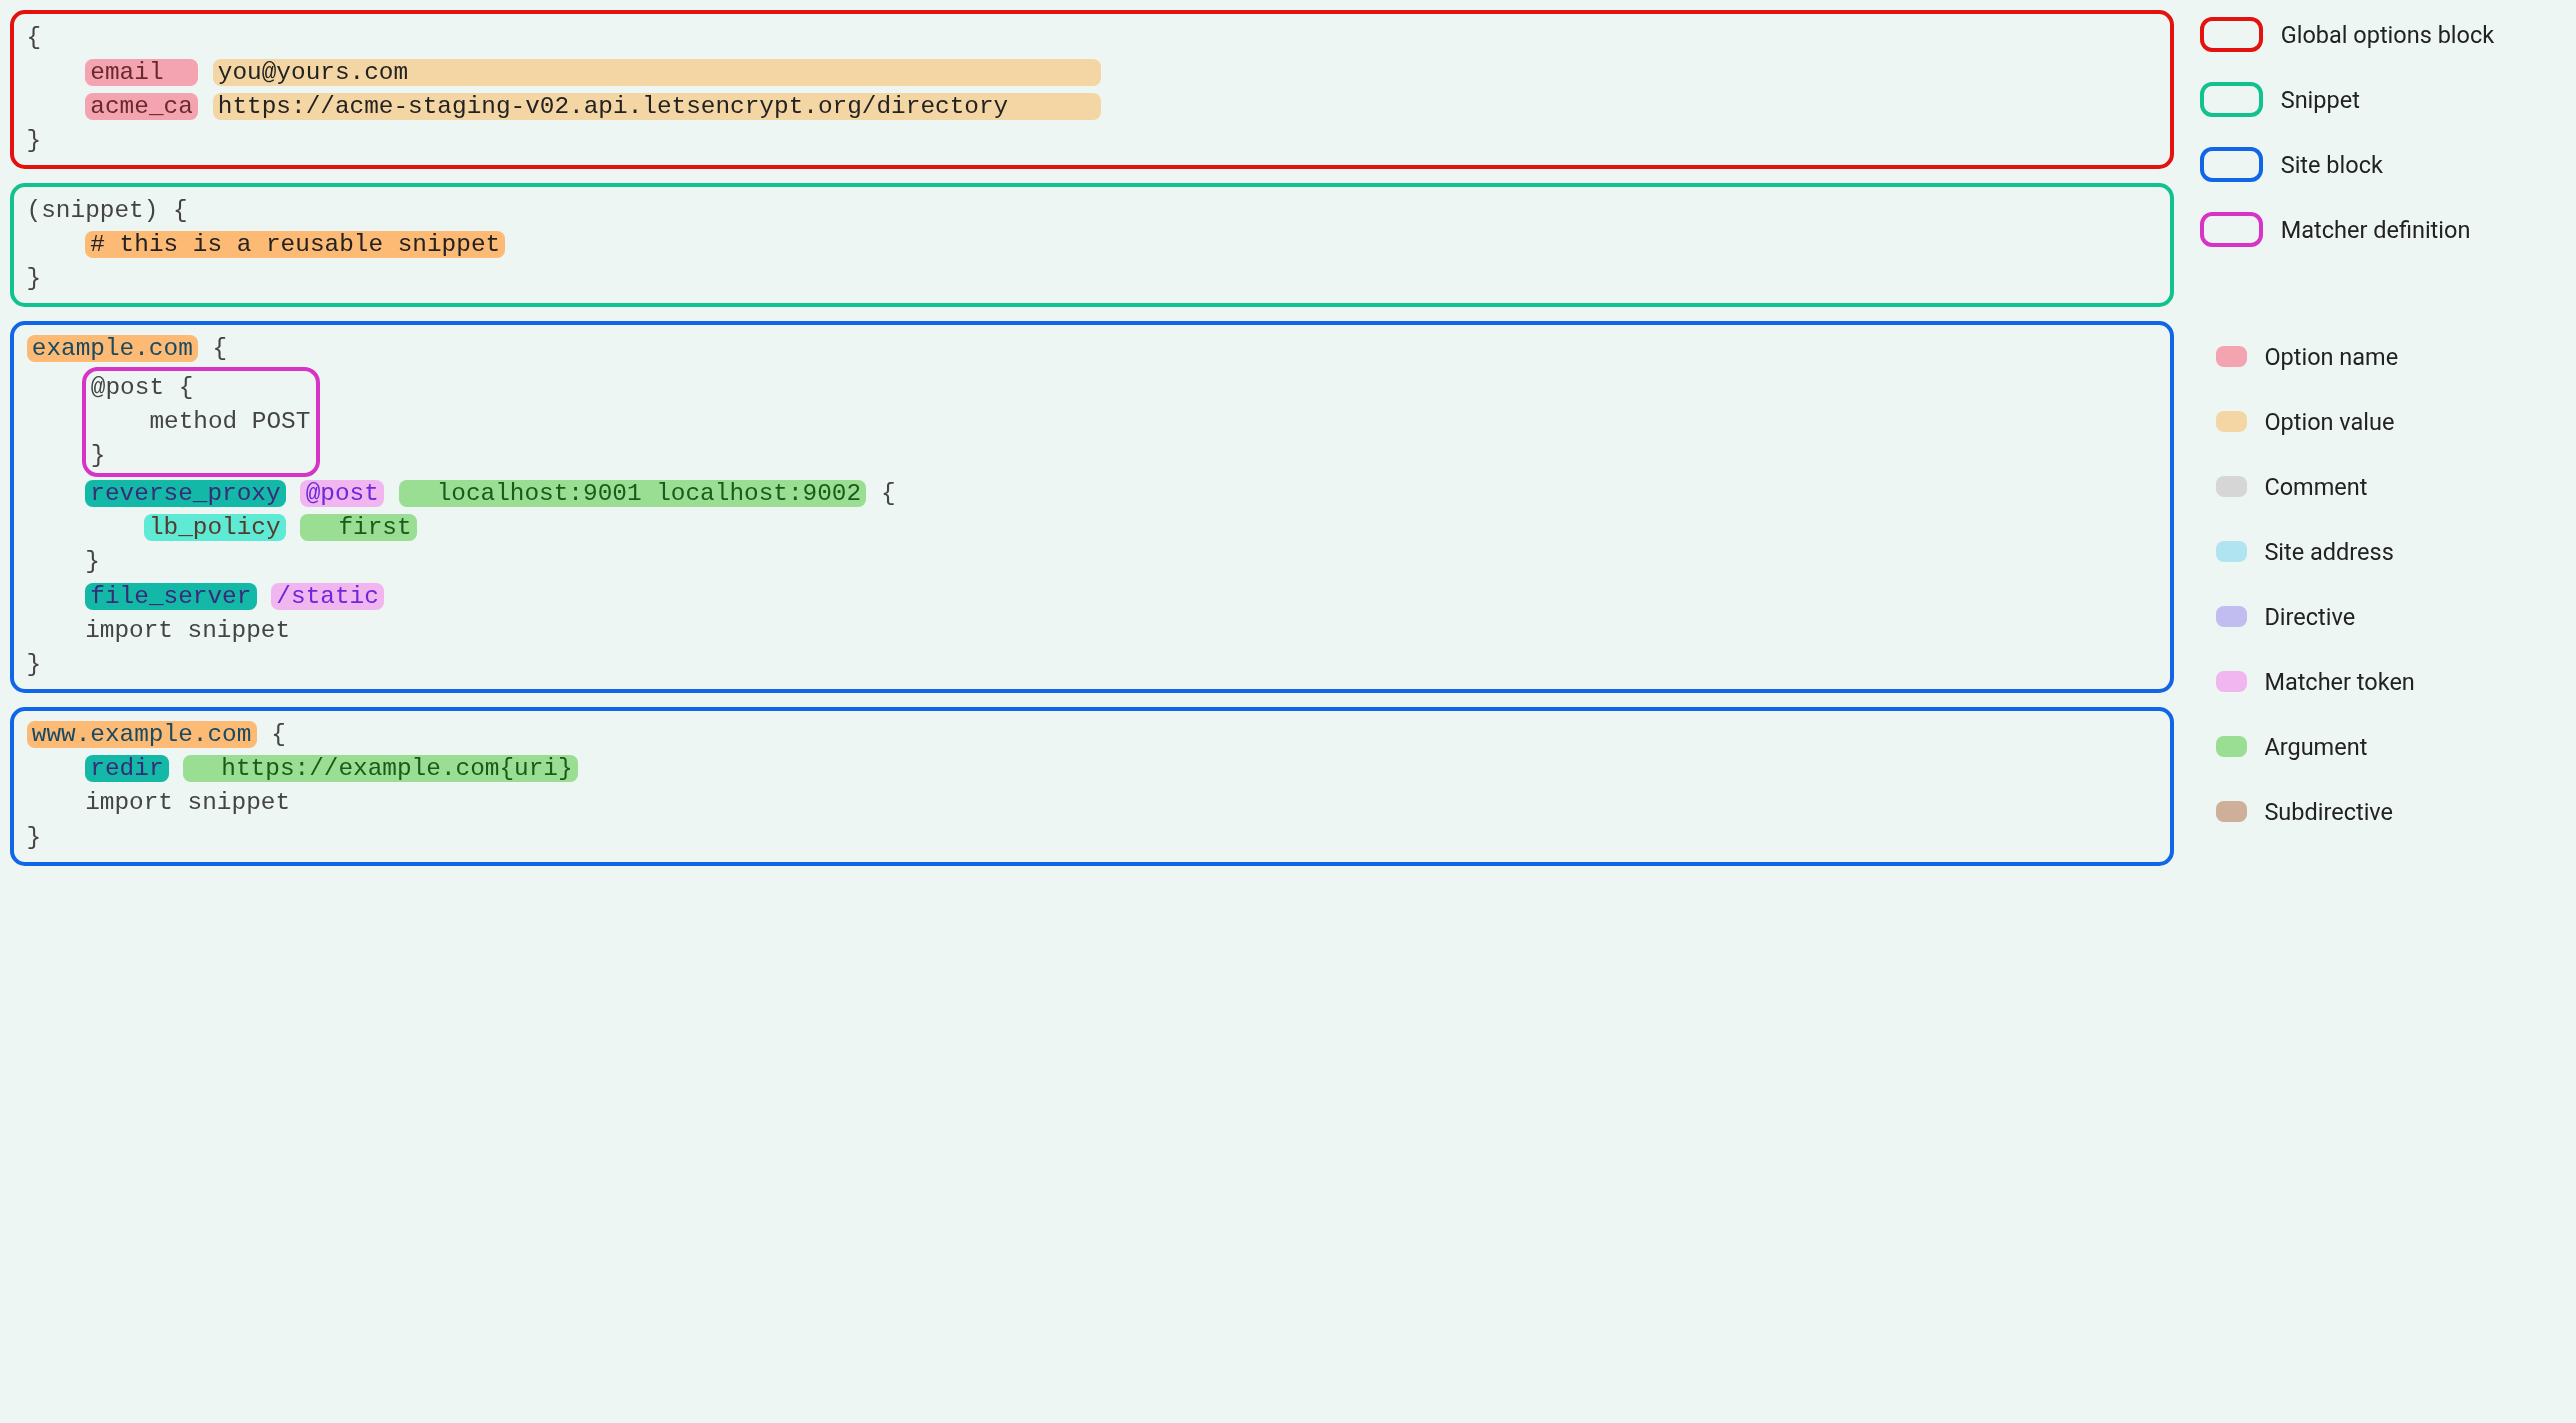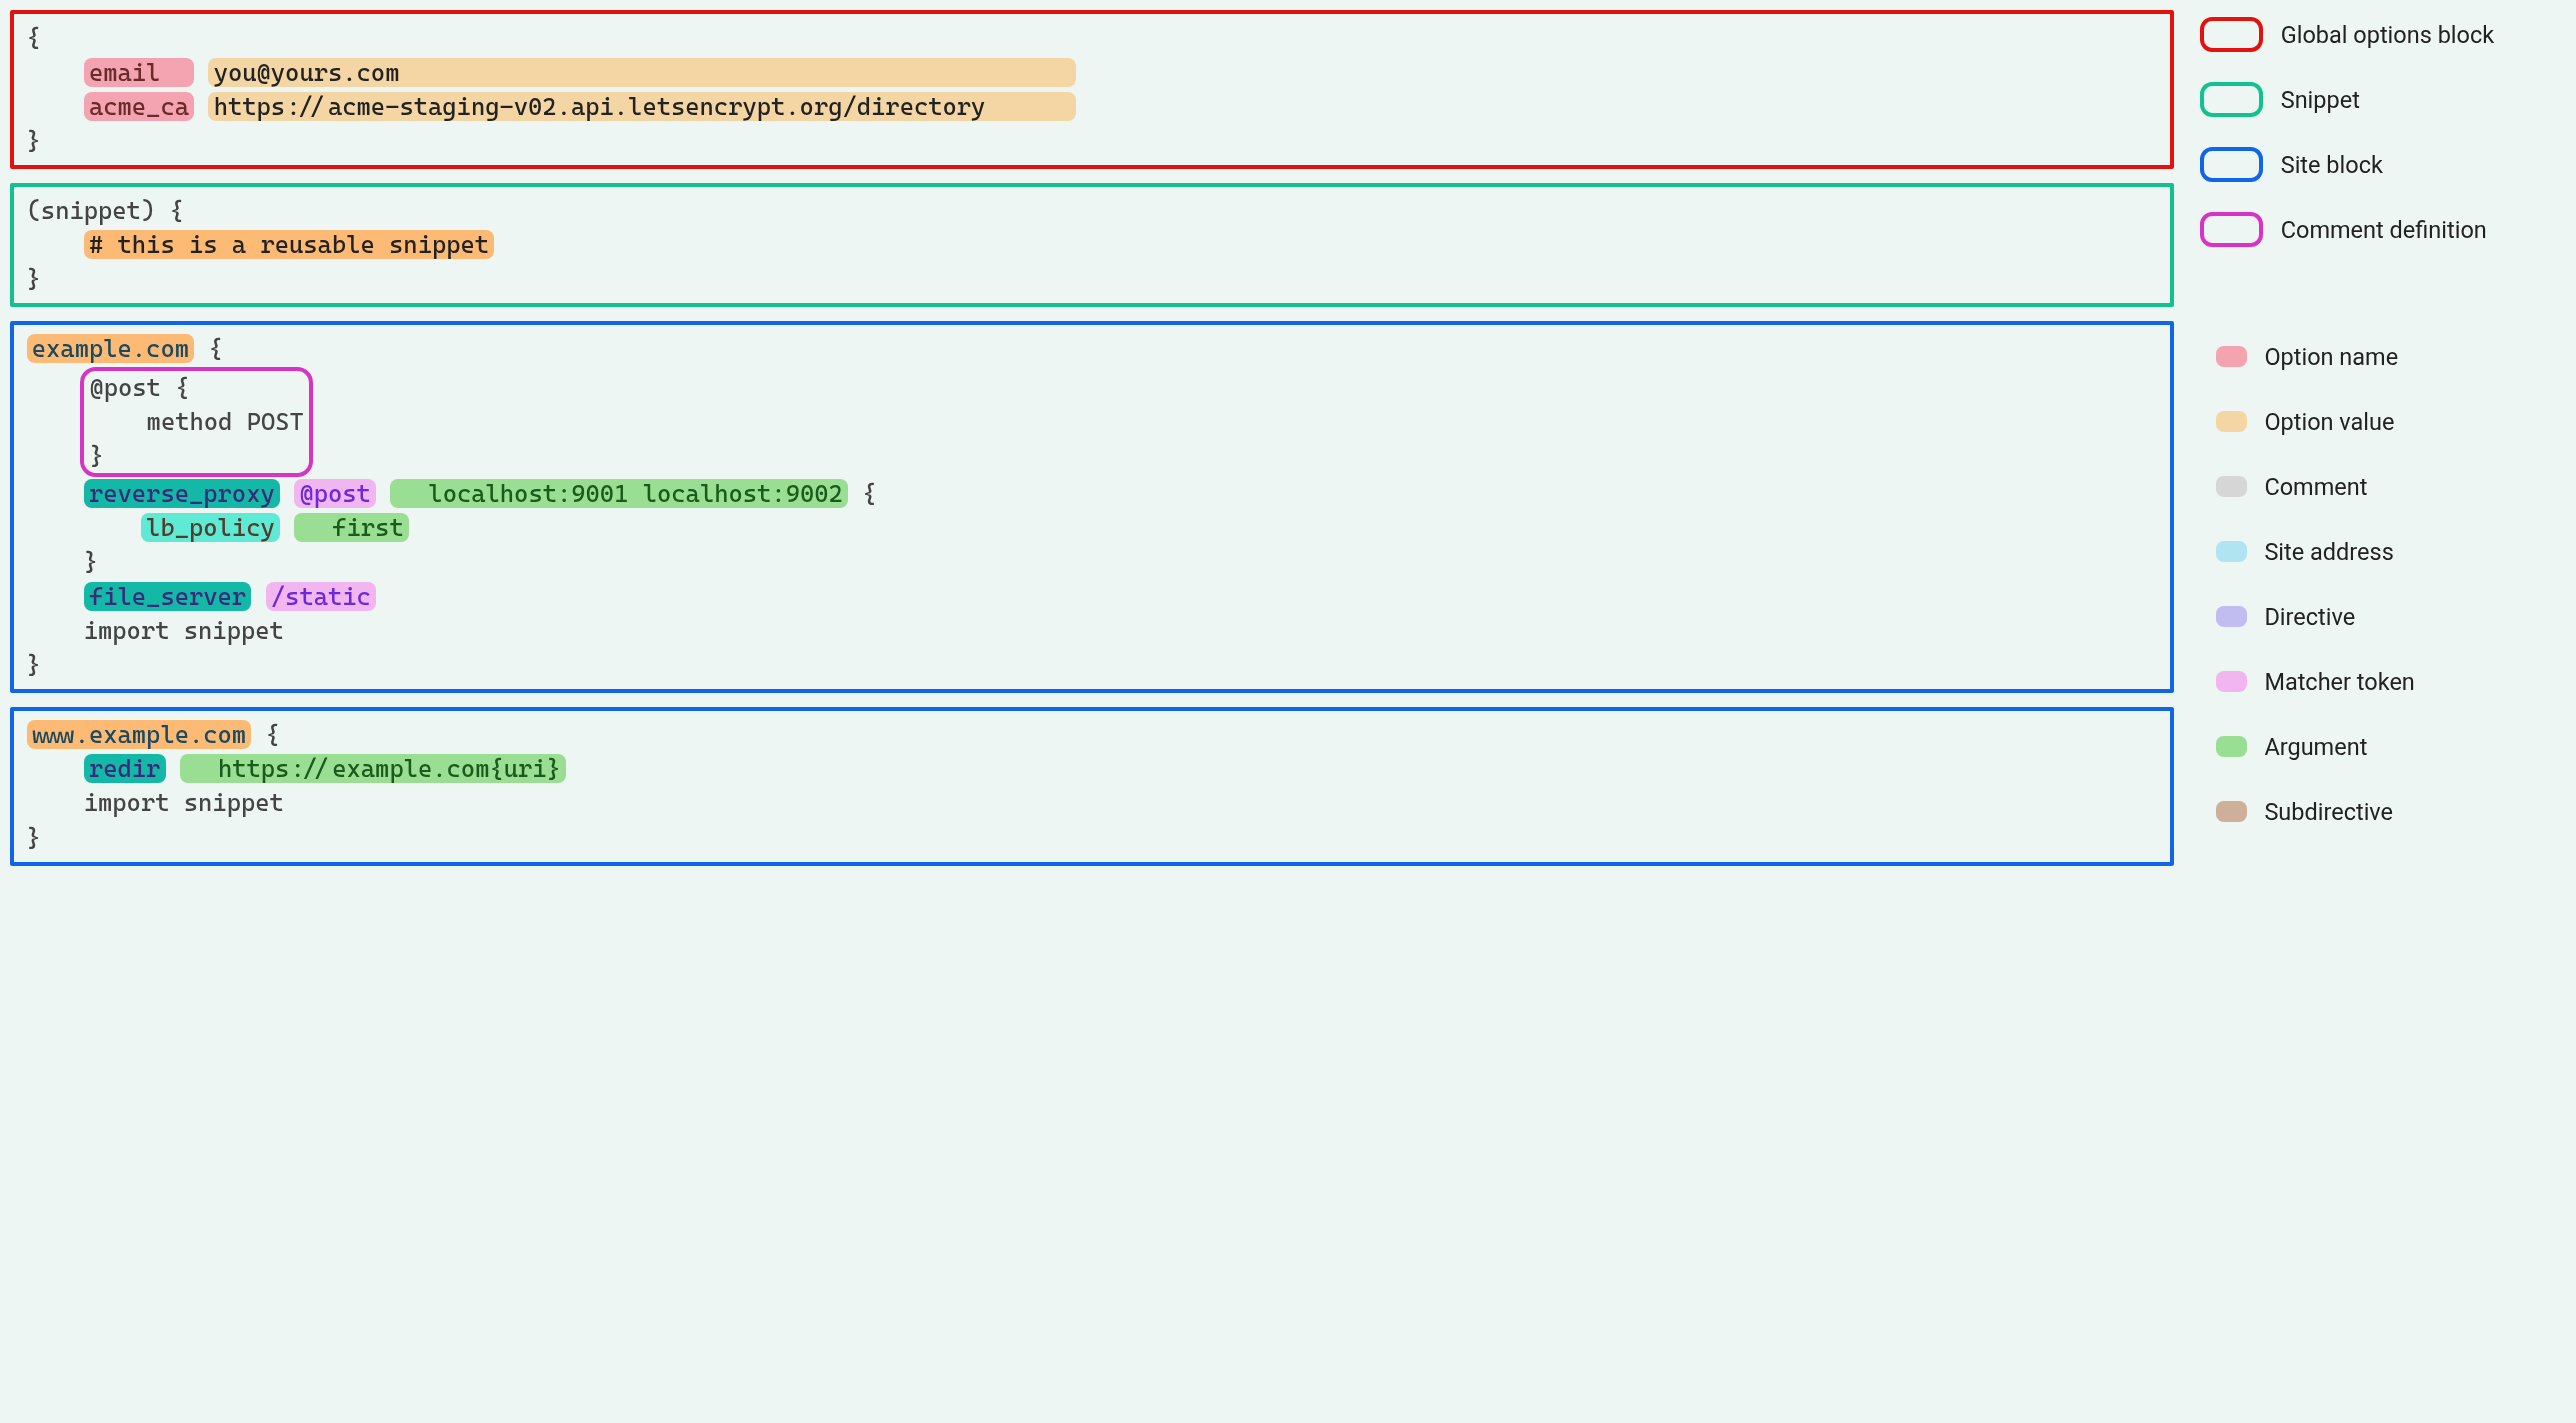--- a/index.html
+++ b/index.html
@@ -28,24 +28,25 @@
     width: 374px;
     padding: 5.2px 8.7px 0 8.7px;
     display: flex;
     flex-direction: column;
     gap: 27px;
     font-family: -apple-system, BlinkMacSystemFont, "Segoe UI", Roboto, sans-serif;
     font-size: 23.5px;
   }
   .block {
     border: 4.4px solid;
-    border-radius: 2px;
+    border-radius: 15px;
     padding: 7px 12.2px 7px 12.2px;
     line-height: 1.4;
     white-space: pre;
+    font-family: Liberation Mono, monospace;
   }
   .b-global  { border-color: #e4120e; }
   .b-snippet { border-color: #11c28f; }
   .b-site    { border-color: #1066e7; }
   .matcher-box {
     display: inline-block;
     border: 4.4px solid #d833c7;
     border-radius: 15.7px;
     padding: 0 5.2px 0 5.2px;
     margin-left: -3.5px;
@@ -129,21 +130,21 @@
     <div class="leg-row">
       <span class="leg-box" style="border-color:#11c28f"></span>
       <span>Snippet</span>
     </div>
     <div class="leg-row">
       <span class="leg-box" style="border-color:#1066e7"></span>
       <span>Site block</span>
     </div>
     <div class="leg-row">
       <span class="leg-box" style="border-color:#d833c7"></span>
-      <span>Comment definition</span>
+      <span>Matcher definition</span>
     </div>
 
     <div class="leg-gap"></div>
 
     <div class="leg-row">
       <span class="leg-swatch" style="background:#f4a3b0"></span>
       <span>Option name</span>
     </div>
     <div class="leg-row">
       <span class="leg-swatch" style="background:#f4d6a5"></span>

